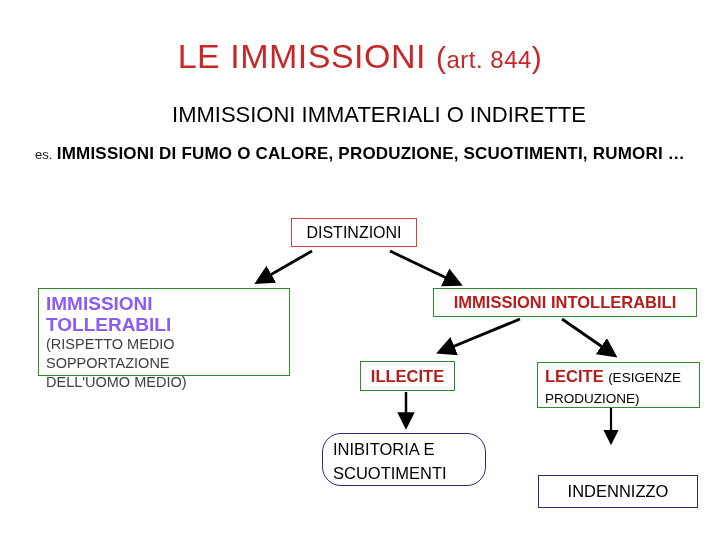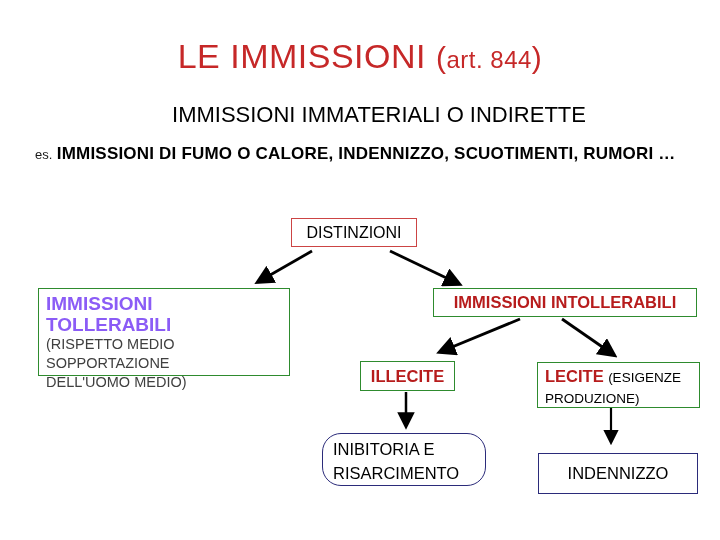--- a/index.html
+++ b/index.html
@@ -63,36 +63,36 @@
   }
   .b-lecite{left:537px;top:362px;width:163px;height:46px;padding:3px 7px;line-height:20px;}
   .b-lecite .red-title{color:#b71c1c;font-weight:bold;font-size:16.5px;}
   .b-lecite .blk-sub{color:#000;font-size:13.5px;}
   .b-inib{
     left:322px;top:433px;width:164px;height:53px;
     padding:3px 0 0 10px;
     color:#000;font-size:16.5px;line-height:24px;border-radius:19px;
   }
   .b-inden{
-    left:538px;top:453px;width:160px;height:41px;
+    left:538px;top:475px;width:160px;height:33px;
     display:flex;align-items:center;justify-content:center;
     color:#000;font-size:16.5px;
   }
   .arrows{position:absolute;left:0;top:0;width:720px;height:540px;pointer-events:none;}
 </style>
 </head>
 <body>
 
 <div class="slide">
 
   <div class="title"><span>LE IMMISSIONI</span><span> </span><span class="paren">(</span><span class="suffix">art. 844</span><span class="paren">)</span></div>
 
   <div class="subtitle">IMMISSIONI IMMATERIALI O INDIRETTE</div>
 
-  <div class="example"><span class="prefix">es.</span><span> </span><span class="text">IMMISSIONI DI FUMO O CALORE, INDENNIZZO, SCUOTIMENTI, RUMORI …</span></div>
+  <div class="example"><span class="prefix">es.</span><span> </span><span class="text">IMMISSIONI DI FUMO O CALORE, PRODUZIONE, SCUOTIMENTI, RUMORI …</span></div>
 
   <svg class="arrows" viewBox="0 0 720 540" xmlns="http://www.w3.org/2000/svg">
     <defs>
       <marker id="ah" markerWidth="7" markerHeight="7" refX="5.5" refY="3.5" orient="auto">
         <path d="M0,0 L7,3.5 L0,7 z" fill="#000"></path>
       </marker>
     </defs>
     <line x1="312" y1="251" x2="258" y2="282" stroke="#000" stroke-width="2.8" marker-end="url(#ah)"></line>
     <line x1="390" y1="251" x2="459" y2="284" stroke="#000" stroke-width="2.8" marker-end="url(#ah)"></line>
     <line x1="520" y1="319" x2="440" y2="352" stroke="#000" stroke-width="2.8" marker-end="url(#ah)"></line>
@@ -117,20 +117,20 @@
   <div class="box b-green b-lecite">
     <span class="red-title">LECITE</span><span> </span><span class="blk-sub">(ESIGENZE PRODUZIONE)</span>
   </div>
 
   <div class="box b-green b-illecite">
     <span>ILLECITE</span>
   </div>
 
   <div class="box b-navy b-inib">
     <div>INIBITORIA E</div>
-    <div>RISARCIMENTO</div>
+    <div>SCUOTIMENTI</div>
   </div>
 
   <div class="box b-navy b-inden">
     <span>INDENNIZZO</span>
   </div>
 
 </div>
 
 </body></html>

